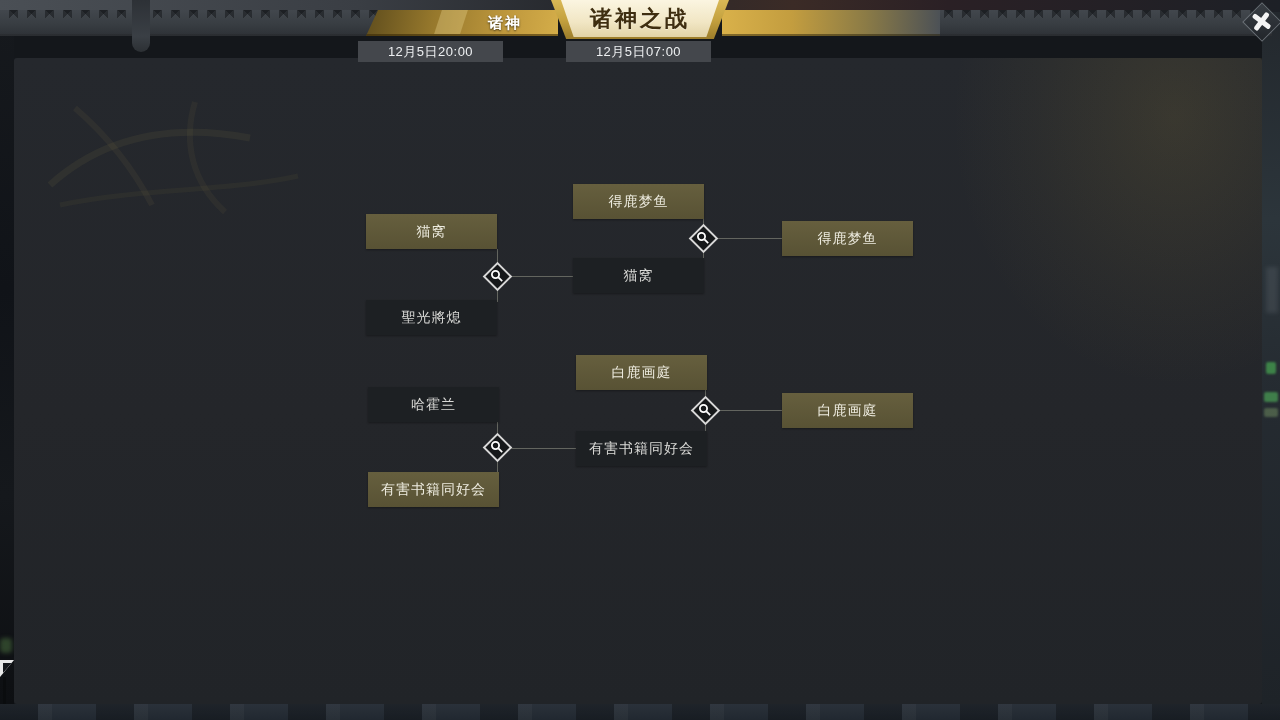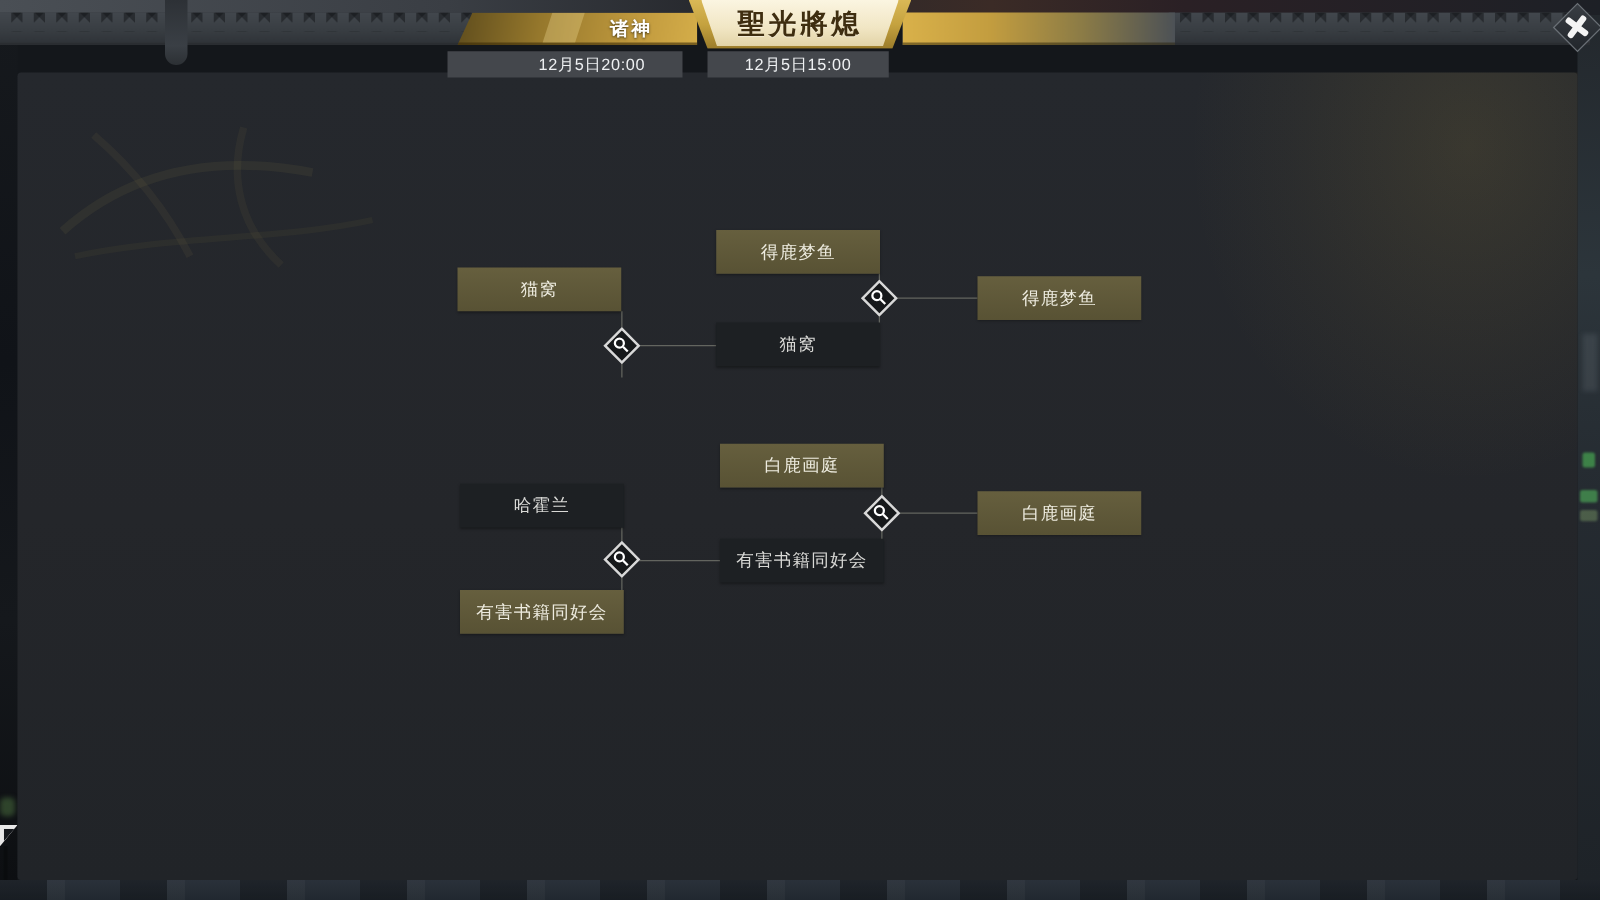--- a/index.html
+++ b/index.html
@@ -141,45 +141,46 @@
   <div class="bar-dark" style="left:935px;width:337px;"></div>
   <div class="ornament"></div>
   <div class="bar-gold-left">
     <div class="gold-band"></div>
   </div>
   <div class="bar-gold-right"></div>
   <div class="tab-label">诸神</div>
 
   <div class="plaque">
     <div class="plaque-inner">
-      <span class="plaque-title">聖光將熄</span>
+      <span class="plaque-title">诸神之战</span>
     </div>
   </div>
 
   <div class="close-btn">
     <div class="close-diamond"></div>
     <div class="close-x">
         <i class="a"></i>
         <i class="b"></i>
       </div>
   </div>
 
-  <div class="chip" style="left:358px;padding-left:43px;">12月5日20:00</div>
-  <div class="chip" style="left:566px;">12月5日15:00</div>
+  <div class="chip" style="left:358px;">12月5日20:00</div>
+  <div class="chip" style="left:566px;">12月5日07:00</div>
 
   <div class="bline" style="left:497px;top:249px;width:1px;height:53px;"></div>
   <div class="bline" style="left:497px;top:276px;width:76px;height:1px;"></div>
   <div class="bline" style="left:703px;top:219px;width:1px;height:40px;"></div>
   <div class="bline" style="left:703px;top:238px;width:79px;height:1px;"></div>
   <div class="bline" style="left:497px;top:422px;width:1px;height:51px;"></div>
   <div class="bline" style="left:497px;top:448px;width:79px;height:1px;"></div>
   <div class="bline" style="left:705px;top:390px;width:1px;height:42px;"></div>
   <div class="bline" style="left:705px;top:410px;width:77px;height:1px;"></div>
 
   <div class="team-box winner" style="left:366px;top:214px;">猫窝</div>
+  <div class="team-box" style="left:366px;top:300px;">聖光將熄</div>
   <div class="team-box winner" style="left:573px;top:184px;">得鹿梦鱼</div>
   <div class="team-box" style="left:573px;top:258px;">猫窝</div>
   <div class="team-box winner" style="left:782px;top:221px;">得鹿梦鱼</div>
 
   <div class="team-box" style="left:368px;top:387px;font-family:Liberation Serif, serif;">哈霍兰</div>
   <div class="team-box winner" style="left:368px;top:472px;">有害书籍同好会</div>
   <div class="team-box winner" style="left:576px;top:355px;">白鹿画庭</div>
   <div class="team-box" style="left:576px;top:431px;">有害书籍同好会</div>
   <div class="team-box winner" style="left:782px;top:393px;">白鹿画庭</div>
 

